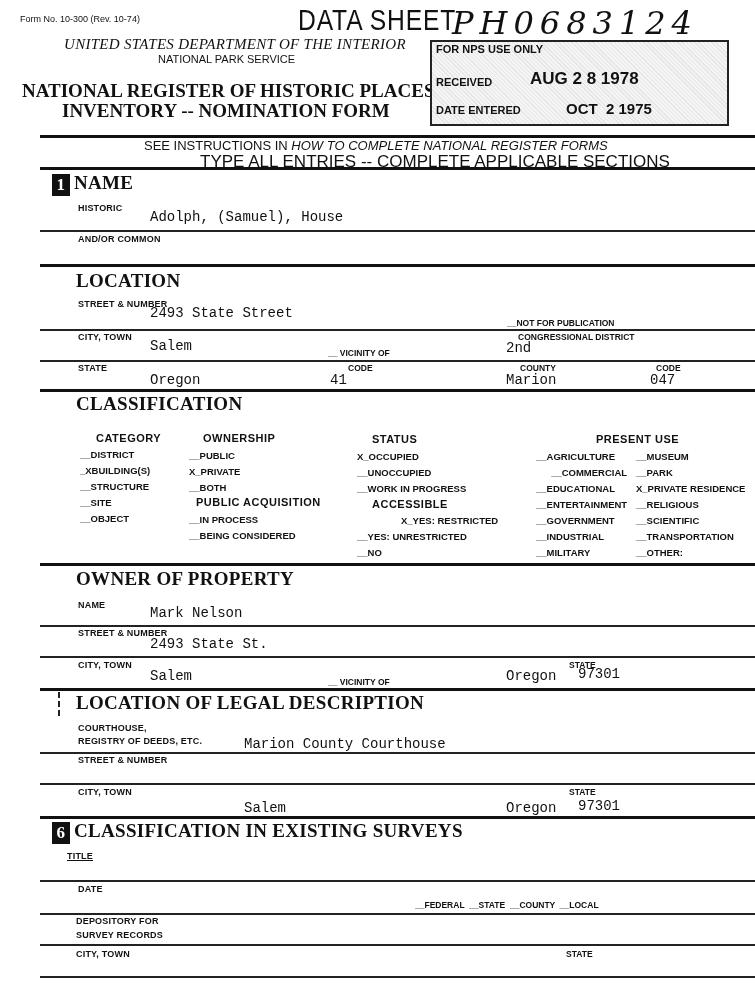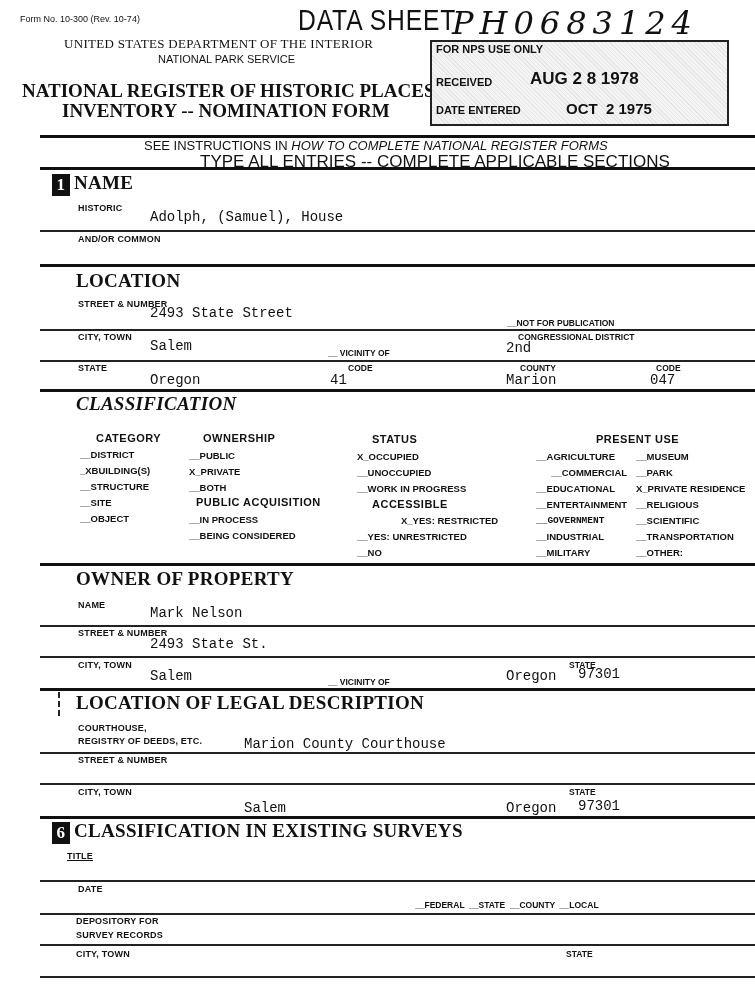--- a/index.html
+++ b/index.html
@@ -18,21 +18,21 @@
   .col-h { font-size:11px; font-weight:bold; letter-spacing:0.5px; }
   .opt { font-size:9.5px; font-weight:bold; white-space:nowrap; }
   .hand { font-family:"DejaVu Serif", serif; font-style:italic; }
 </style>
 </head>
 <body>
 
 <div class="abs sans" style="left:20px;top:14px;font-size:9px;">Form No. 10-300 (Rev. 10-74)</div>
 <div class="abs sans" style="left:298px;top:4px;font-size:29px;letter-spacing:1px;transform:scaleX(0.85);transform-origin:left;">DATA SHEET</div>
 <div class="abs hand" style="left:452px;top:4px;font-size:32px;letter-spacing:6px;">PH0683124</div>
-<div class="abs serif" style="left:64px;top:36px;font-size:13px;letter-spacing:0.3px;">UNITED STATES DEPARTMENT OF THE INTERIOR</div>
+<div class="abs serif" style="left:64px;top:36px;font-size:15px;letter-spacing:0.3px;font-style:italic;">UNITED STATES DEPARTMENT OF THE INTERIOR</div>
 <div class="abs sans" style="left:158px;top:53px;font-size:11px;">NATIONAL PARK SERVICE</div>
 <div class="abs serif" style="left:22px;top:80px;font-size:19px;font-weight:bold;">NATIONAL REGISTER OF HISTORIC PLACES</div>
 <div class="abs serif" style="left:62px;top:100px;font-size:19px;font-weight:bold;">INVENTORY -- NOMINATION FORM</div>
 
 <div class="nps-box">
   <div class="abs" style="left:4px;top:1px;font-size:11px;font-weight:bold;">FOR NPS USE ONLY</div>
   <div class="abs" style="left:4px;top:34px;font-size:11px;font-weight:bold;">RECEIVED</div>
   <div class="abs" style="left:98px;top:27px;font-size:17px;font-weight:bold;">AUG 2 8 1978</div>
   <div class="abs" style="left:4px;top:62px;font-size:11px;font-weight:bold;">DATE ENTERED</div>
   <div class="abs" style="left:134px;top:58px;font-size:15px;font-weight:bold;white-space:pre;">OCT  2 1975</div>
@@ -66,21 +66,21 @@
 <div class="abs small" style="left:78px;top:363px;">STATE</div>
 <div class="abs val" style="left:150px;top:372px;">Oregon</div>
 <div class="abs tiny" style="left:348px;top:363px;">CODE</div>
 <div class="abs val" style="left:330px;top:372px;">41</div>
 <div class="abs tiny" style="left:520px;top:363px;">COUNTY</div>
 <div class="abs val" style="left:506px;top:372px;">Marion</div>
 <div class="abs tiny" style="left:656px;top:363px;">CODE</div>
 <div class="abs val" style="left:650px;top:372px;">047</div>
 <div class="hr thick" style="left:40px;top:389px;width:715px;"></div>
 
-<div class="abs sect" style="left:76px;top:393px;font-style:italic;">CLASSIFICATION</div>
+<div class="abs sect" style="left:76px;top:393px;">CLASSIFICATION</div>
 
 <div class="abs col-h" style="left:96px;top:432px;">CATEGORY</div>
 <div class="abs" style="left:80px;top:449px;">
   <div class="opt" style="height:16px;">__DISTRICT</div>
   <div class="opt" style="height:16px;">_XBUILDING(S)</div>
   <div class="opt" style="height:16px;">__STRUCTURE</div>
   <div class="opt" style="height:16px;">__SITE</div>
   <div class="opt" style="height:16px;">__OBJECT</div>
 </div>
 
@@ -108,21 +108,21 @@
   <div class="opt" style="height:16px;">__YES: UNRESTRICTED</div>
   <div class="opt" style="height:16px;">__NO</div>
 </div>
 
 <div class="abs col-h" style="left:596px;top:433px;">PRESENT USE</div>
 <div class="abs" style="left:536px;top:451px;">
   <div class="opt" style="height:16px;">__AGRICULTURE</div>
   <div class="opt" style="height:16px;text-align:right;">__COMMERCIAL</div>
   <div class="opt" style="height:16px;">__EDUCATIONAL</div>
   <div class="opt" style="height:16px;">__ENTERTAINMENT</div>
-  <div class="opt" style="height:16px;font-family:Liberation Mono, monospace;">__GOVERNMENT</div>
+  <div class="opt" style="height:16px;">__GOVERNMENT</div>
   <div class="opt" style="height:16px;">__INDUSTRIAL</div>
   <div class="opt" style="height:16px;">__MILITARY</div>
 </div>
 <div class="abs" style="left:636px;top:451px;">
   <div class="opt" style="height:16px;">__MUSEUM</div>
   <div class="opt" style="height:16px;">__PARK</div>
   <div class="opt" style="height:16px;">X_PRIVATE RESIDENCE</div>
   <div class="opt" style="height:16px;">__RELIGIOUS</div>
   <div class="opt" style="height:16px;">__SCIENTIFIC</div>
   <div class="opt" style="height:16px;">__TRANSPORTATION</div>

